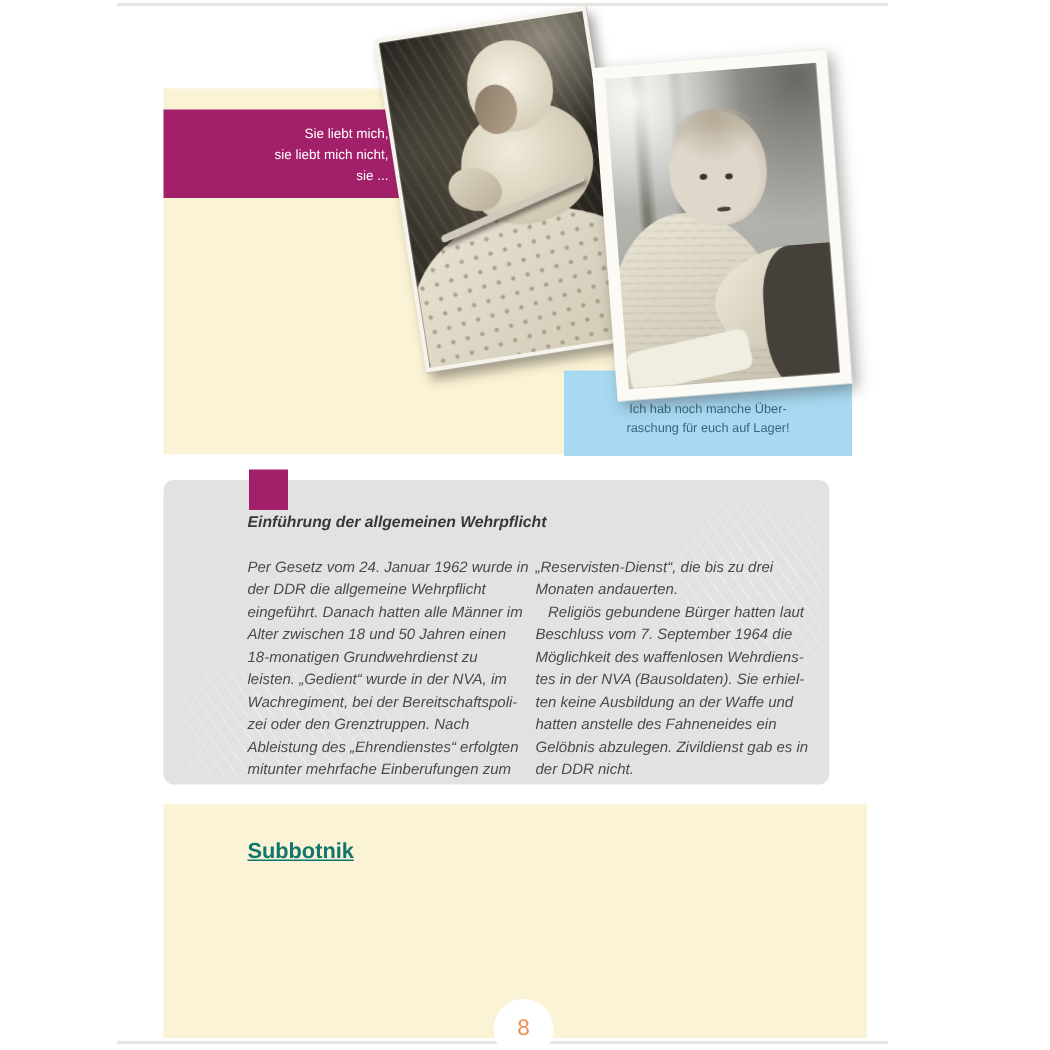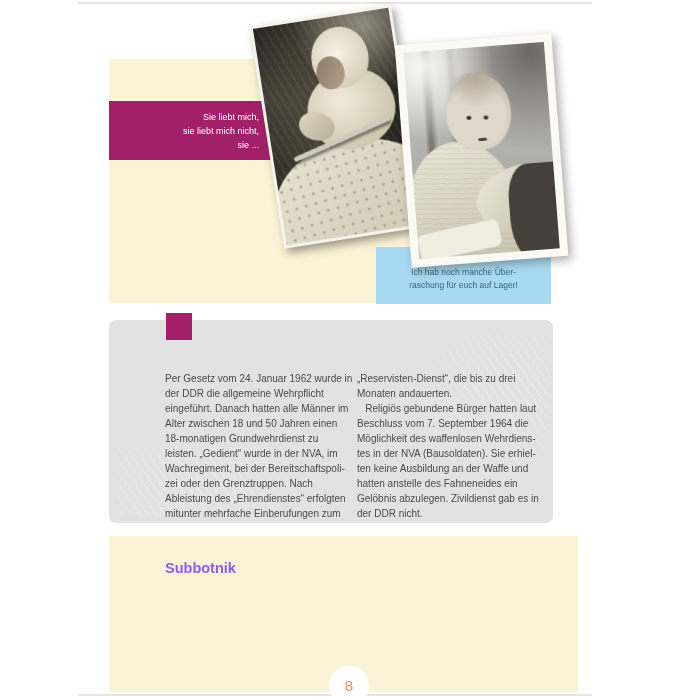--- a/index.html
+++ b/index.html
@@ -5,26 +5,26 @@
   html,body{margin:0;padding:0;}
   body{width:700px;height:700px;background:#ffffff;font-family:"Liberation Sans",sans-serif;overflow:hidden;}
   .page{position:relative;width:700px;height:700px;background:#fff;overflow:hidden;}
 
   .scan-line{position:absolute;background:#e9e6e2;}
   .scan-line.top{left:78px;top:2px;width:514px;height:2px;}
   .scan-line.bottom{left:78px;top:694px;width:514px;height:2px;}
 
   
   .cream-top{position:absolute;left:109px;top:59px;width:441px;height:244px;background:#fbf3d5;z-index:1;}
-  .banner{position:absolute;left:109px;top:73px;width:186px;height:59px;background:#a2206a;z-index:2;margin-top:28px;}
+  .banner{position:absolute;left:109px;top:73px;width:186px;height:59px;background:#a2206a;z-index:2;}
   .banner-text{position:absolute;right:36px;top:9px;color:#ffffff;font-size:9px;line-height:14px;text-align:right;white-space:pre-line;}
   .intro{position:absolute;left:165px;top:147px;color:#3f3f3f;font-size:11px;line-height:17px;white-space:pre-line;z-index:2;}
 
   
-  .blue-box{position:absolute;left:376px;top:247px;width:175px;height:57px;background:#a7d9f2;z-index:2;}
+  .blue-box{position:absolute;left:376px;top:247px;width:192px;height:57px;background:#a7d9f2;z-index:2;}
   .blue-box .speech-text{position:absolute;left:0;top:19px;width:100%;text-align:center;color:#35657f;font-size:8.5px;line-height:13px;white-space:pre-line;}
 
   
   .photo{position:absolute;box-sizing:border-box;}
   .photo-img{position:absolute;inset:0;overflow:hidden;}
   .photo1{left:266px;top:14px;width:143px;height:225px;transform:rotate(-8.9deg);border:3px solid #f6f3ec;background:#2a2824;z-index:3;filter:drop-shadow(3px 5px 4px rgba(50,45,40,.45));}
   .photo1 .photo-img{background:
       radial-gradient(circle at 80% 6%, rgba(216,210,193,.55), transparent 30%),
       radial-gradient(circle at 8% 34%, rgba(125,118,100,.30), transparent 38%),
       repeating-linear-gradient(68deg, rgba(232,226,210,.07) 0 2px, transparent 2px 7px),
@@ -73,27 +73,27 @@
   .gray-box{position:absolute;left:109px;top:320px;width:444px;height:203px;background:#e2e2e2;border-radius:7px;z-index:1;}
   .swoosh{position:absolute;background:repeating-linear-gradient(55deg, rgba(255,255,255,.55) 0 1px, transparent 1px 7px);opacity:.55;pointer-events:none;}
   .swoosh.right{right:4px;top:14px;width:150px;height:130px;
       -webkit-mask-image:radial-gradient(circle at 70% 45%, #000 25%, transparent 72%);
       mask-image:radial-gradient(circle at 70% 45%, #000 25%, transparent 72%);}
   .swoosh.bottomleft{left:6px;bottom:6px;width:240px;height:70px;
       -webkit-mask-image:radial-gradient(circle at 35% 60%, #000 25%, transparent 75%);
       mask-image:radial-gradient(circle at 35% 60%, #000 25%, transparent 75%);}
   .magenta-square{position:absolute;left:166px;top:313px;width:26px;height:27px;background:#a2206a;z-index:5;}
   .infobox-title{position:absolute;left:165px;top:342px;color:#383838;font-size:10.5px;font-weight:bold;font-style:italic;z-index:2;}
-  .infobox-col{position:absolute;top:371px;color:#4a4a4a;font-size:10px;line-height:15px;white-space:pre-line;z-index:2;}
+  .infobox-col{position:absolute;top:371px;color:#4a4a4a;font-size:10px;line-height:15px;font-style:italic;white-space:pre-line;z-index:2;}
   .infobox-col.left{left:165px;}
   .infobox-col.right{left:357px;}
 
   
   .cream-bottom{position:absolute;left:109px;top:536px;width:469px;height:156px;background:#fbf3d5;z-index:1;}
-  .subbotnik-heading{position:absolute;left:165px;top:560px;color:#8b5cf6;font-size:14.5px;font-weight:bold;z-index:2;}
+  .subbotnik-heading{position:absolute;left:165px;top:560px;color:#0f766e;font-size:14.5px;font-weight:bold;z-index:2;text-decoration:underline;}
   .subbotnik-body{position:absolute;left:165px;top:597px;color:#3f3f3f;font-size:10.5px;line-height:15.5px;white-space:pre-line;z-index:2;}
 
   
   .page-num-circle{position:absolute;left:329px;top:666px;width:40px;height:40px;border-radius:50%;background:#ffffff;z-index:3;
       display:flex;align-items:center;justify-content:center;}
   .page-num{color:#ef8c4e;font-size:15px;margin-top:-2px;}
 </style>
 </head>
 <body>
 
@@ -137,20 +137,21 @@
       <div class="p2-eyes"></div>
       <div class="p2-mouth"></div>
     </div>
   </div>
 
   <div class="gray-box">
     <div class="swoosh right"></div>
     <div class="swoosh bottomleft"></div>
   </div>
   <div class="magenta-square"></div>
+  <div class="infobox-title">Einführung der allgemeinen Wehrpflicht</div>
   <div class="infobox-col left">Per Gesetz vom 24. Januar 1962 wurde in
 der DDR die allgemeine Wehrpflicht
 eingeführt. Danach hatten alle Männer im
 Alter zwischen 18 und 50 Jahren einen
 18-monatigen Grundwehrdienst zu
 leisten. „Gedient“ wurde in der NVA, im
 Wachregiment, bei der Bereitschaftspoli-
 zei oder den Grenztruppen. Nach
 Ableistung des „Ehrendienstes“ erfolgten
 mitunter mehrfache Einberufungen zum</div>

